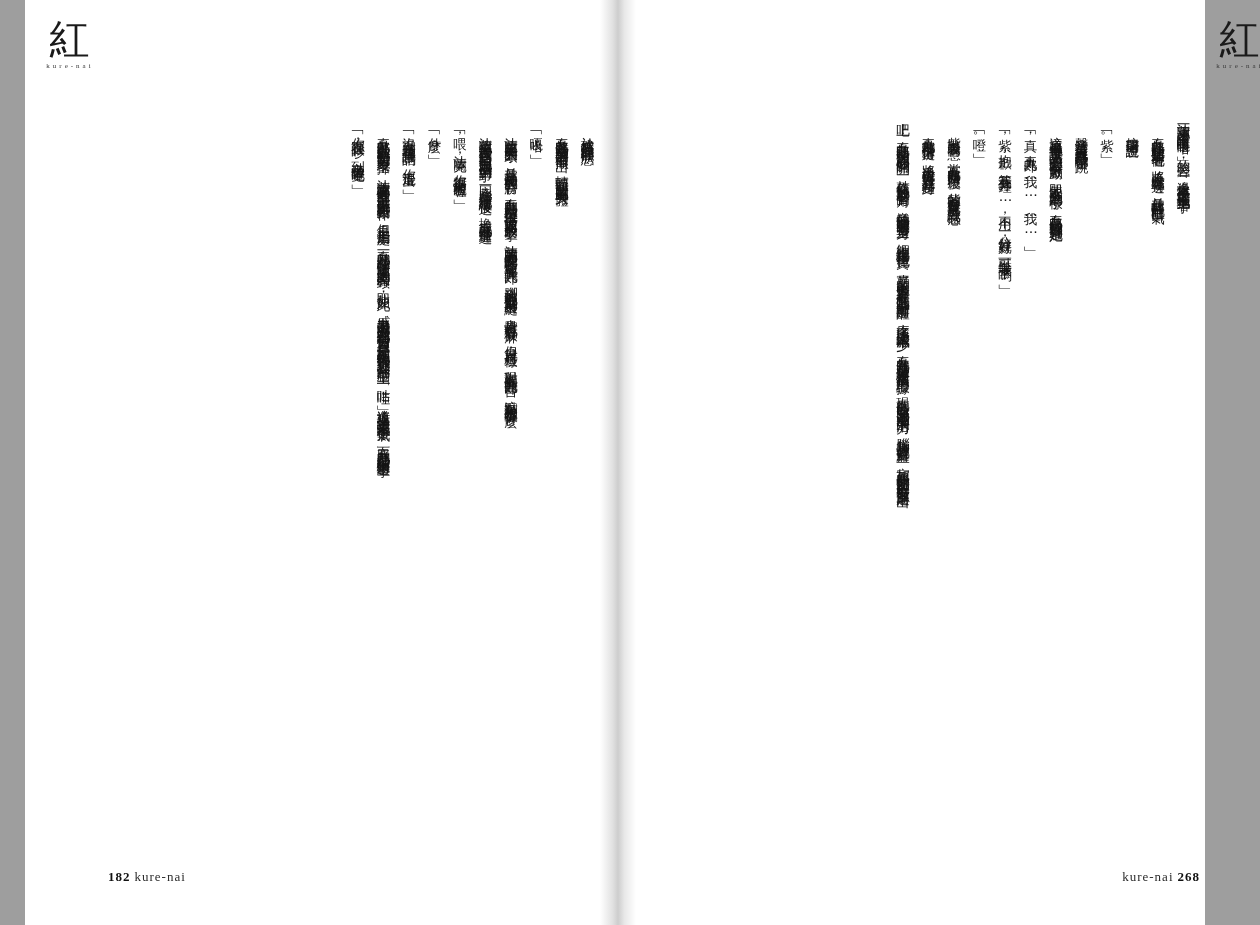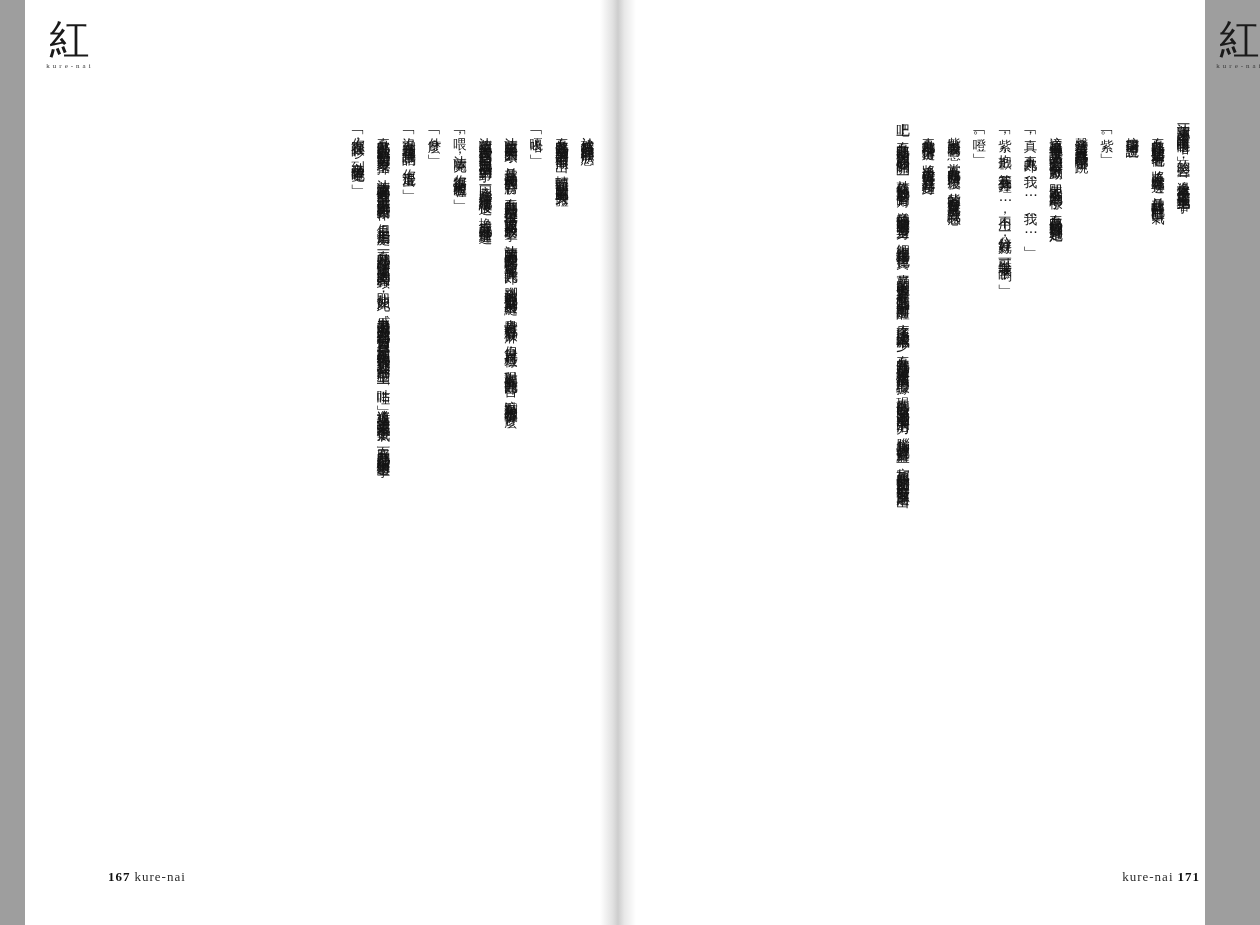--- a/index.html
+++ b/index.html
@@ -164,19 +164,19 @@
     <p>法蘭克舉起巨大的拳頭，並且揮動粗大的臂膀，真九郎則只用左手就擋下這波迎頭而來的攻擊，法蘭克的手腕瞬間「磅」地壓住真九郎，腳邊的地板立刻冒出裂縫，身體也有點發麻，但就只有這樣，對現在的真九郎而言，這點刺激根本不算什麼。</p>
     <p>法蘭克似乎首次碰到自己的腕力無法擊倒的對手，因此一臉震驚地緩緩後退，換成真九郎逐漸逼近。</p>
     <p>「喂，法蘭克，你很不懂禮貌喔。」</p>
     <p>「什麼？」</p>
     <p>「沒看到我正在講電話嗎！你這混蛋！」</p>
     <p>真九郎以驚人的氣勢舉起右腳凌空一掃。法蘭克靠著野性的直覺以手腕做出防禦動作，但是毫無用處，真九郎一腳踢碎法蘭克手腕上的肉及骨頭，即使如此，威力尚未減弱的真九郎仍將這個超過三百公斤的龐然大物踢飛到五公尺外的牆壁上。「咕哇！」這道攻擊讓法蘭克上氣不接下氣，而真九郎則是繼續乘勝追擊。</p>
     <p>「你實在很吵，到旁邊睡覺吧！」</p>
   </div>
 
   <div class="folio folio-left">
-    <span class="num">167</span><span class="sep"></span><span>kure-nai</span>
+    <span class="num">182</span><span class="sep"></span><span>kure-nai</span>
   </div>
   <div class="folio folio-right">
-    <span>kure-nai</span><span class="sep"></span><span class="num">171</span>
+    <span>kure-nai</span><span class="sep"></span><span class="num">268</span>
   </div>
 
 </div>
 
 </body></html>

